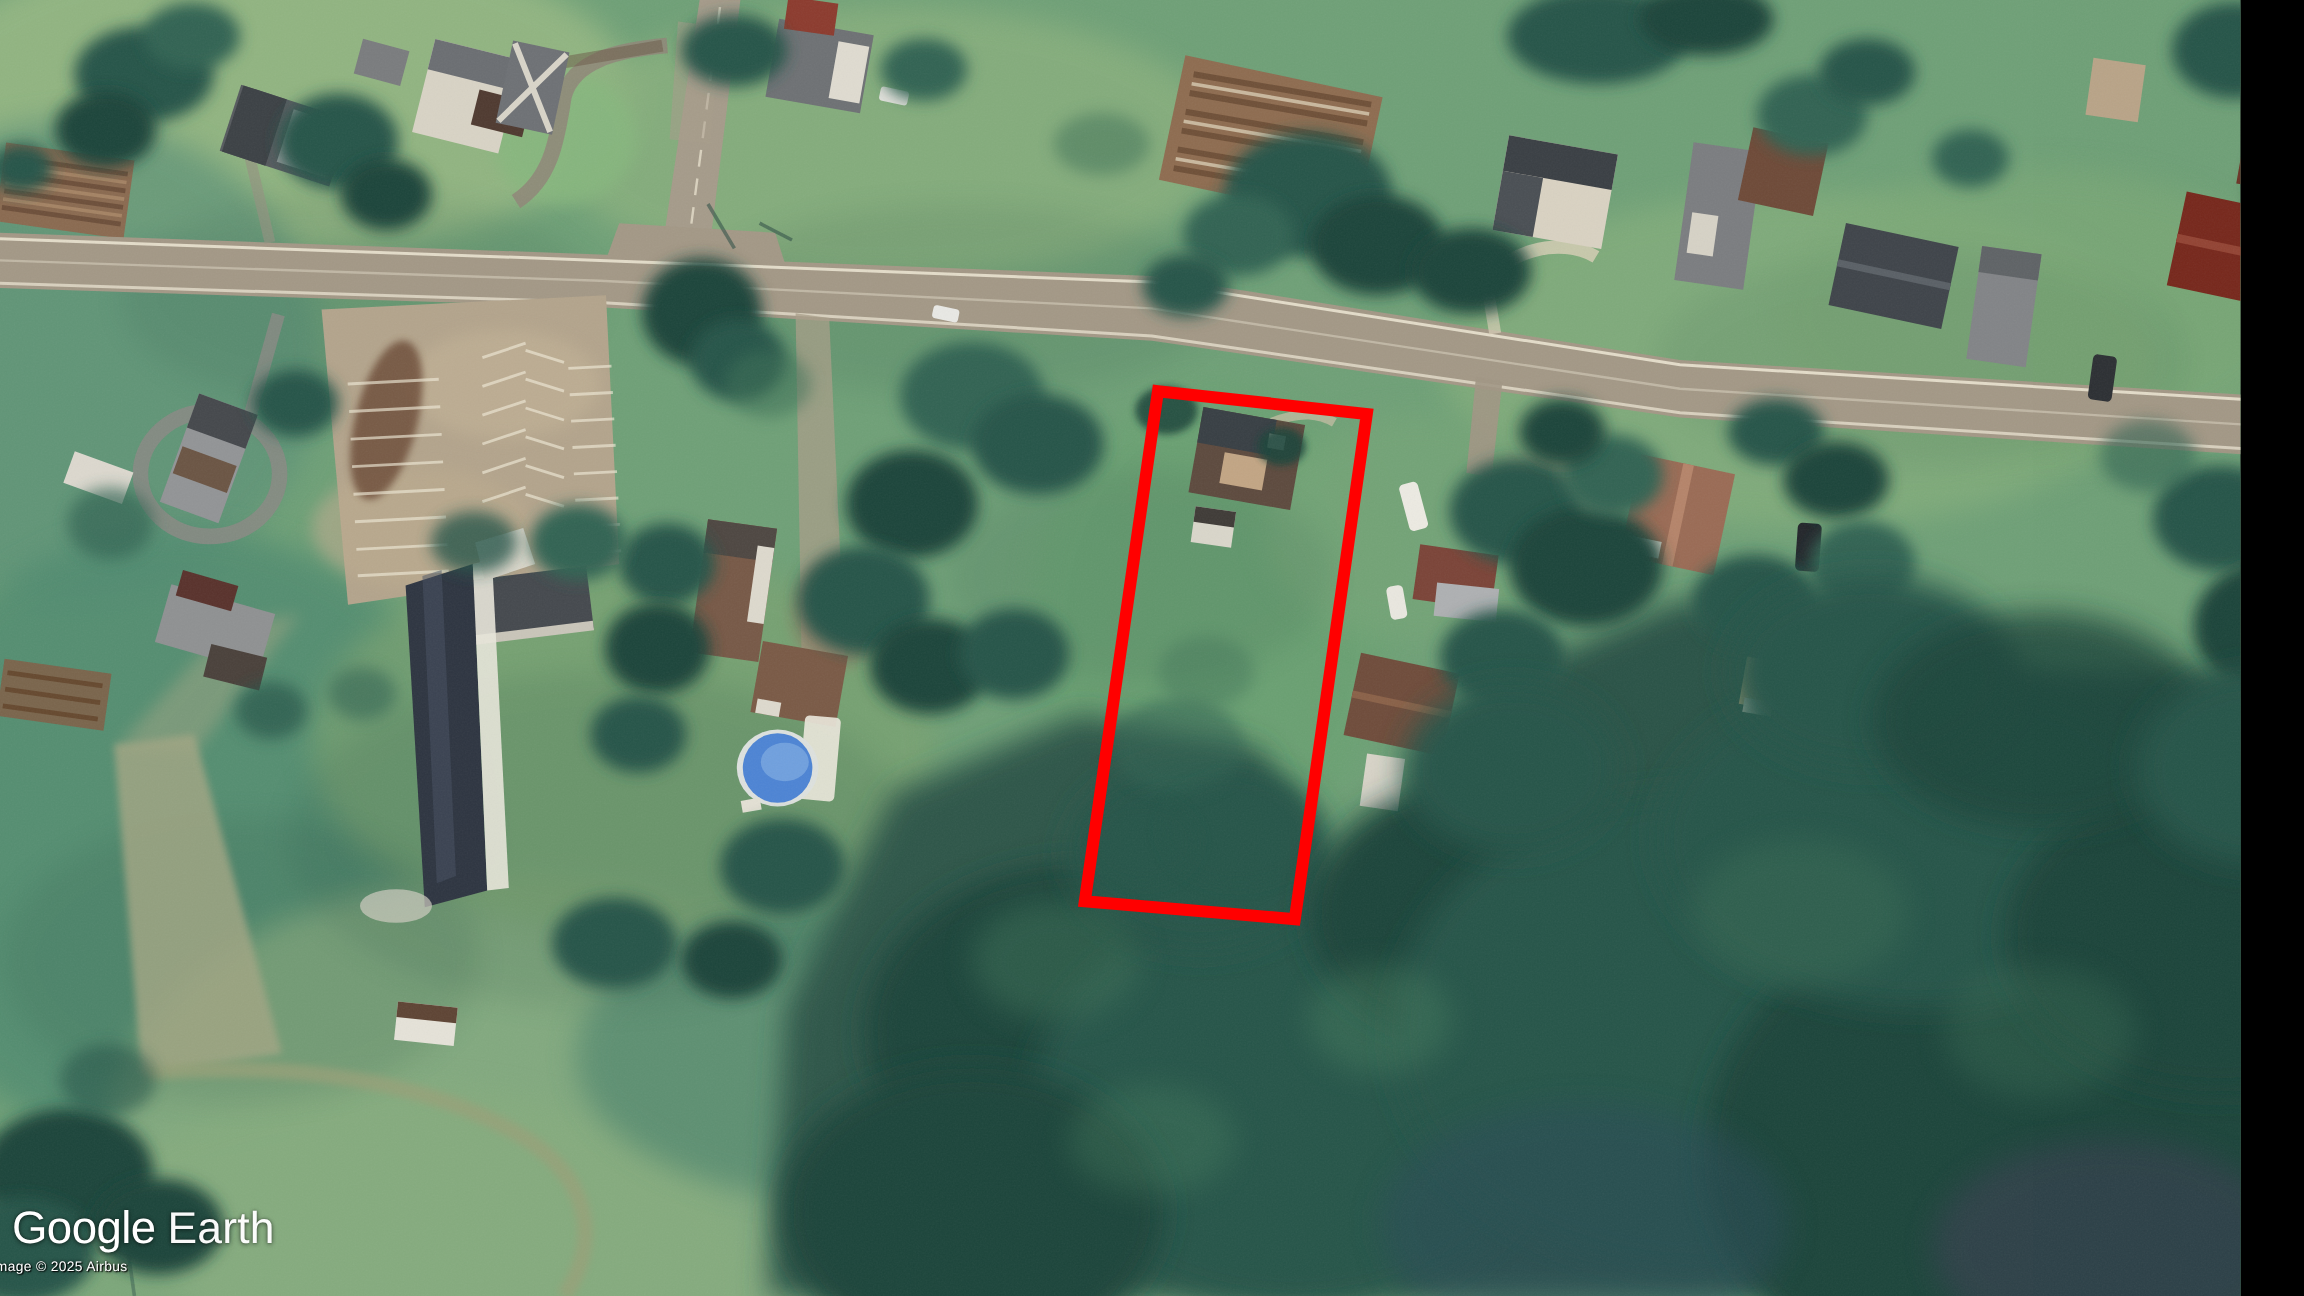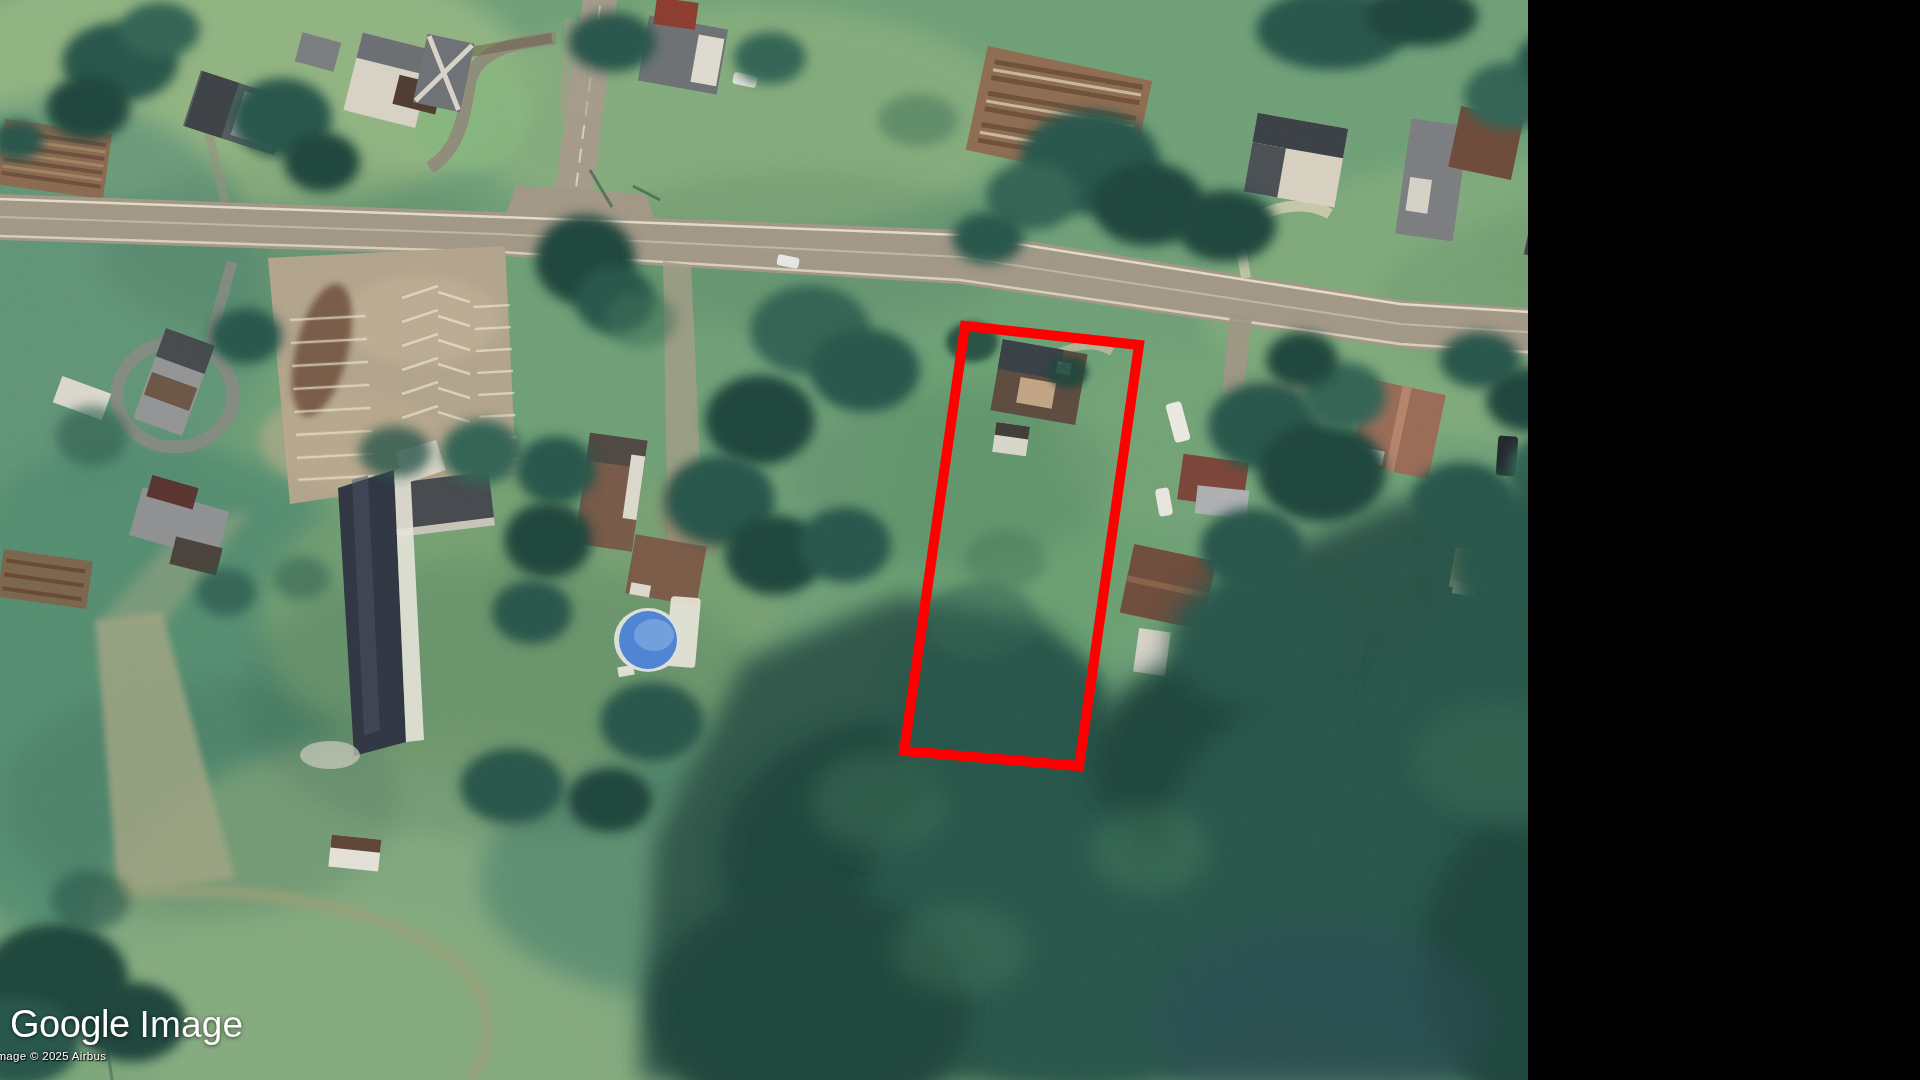--- a/index.html
+++ b/index.html
@@ -1,16 +1,16 @@
 <!DOCTYPE html>
 <html><head>
 <meta charset="utf-8">
 <style>
   html,body{margin:0;padding:0;background:#000;}
-  .stage{position:relative;width:1528px;height:1080px;overflow:hidden;
+  .stage{position:relative;width:1867px;height:1080px;overflow:hidden;
          font-family:"Liberation Sans",sans-serif;background:#404040;}
   .stage svg{display:block;position:absolute;left:0;top:0;}
   
   .t1{fill:#1b443a}.t2{fill:#265548}.t3{fill:#326353}.t4{fill:#3d6f57}.t5{fill:#4e8663}
   .tb{fill:#2c4b58}.tp{fill:#4a3d5c}
   .logo{position:absolute;left:10px;top:1003px;color:#fff;display:flex;align-items:baseline;
         text-shadow:0 1px 4px rgba(0,0,0,.55),0 0 2px rgba(0,0,0,.35);letter-spacing:-.5px;}
   .logo .logo-g{font-size:38px;font-weight:400;}
   .logo .logo-e{font-size:37px;font-weight:400;margin-left:10px;letter-spacing:.2px;opacity:.97;}
   .attrib{position:absolute;left:-7px;top:1050px;color:#fff;font-size:11.5px;letter-spacing:.3px;
@@ -380,16 +380,16 @@
     <ellipse cx="972" cy="342" rx="26" ry="20" class="t1" opacity=".85" filter="url(#b3)"></ellipse>
   </g>
 
   <rect width="1920" height="1080" filter="url(#noisef)" opacity=".06"></rect>
 
   <polygon fill="none" stroke-linejoin="miter" points="965,326 1139,345 1079,766 904,751" stroke="#ff0000" stroke-width="10"></polygon>
 </svg>
 
 <div class="logo">
   <span class="logo-g">Google</span>
-  <span class="logo-e">Image</span>
+  <span class="logo-e">Earth</span>
 </div>
 <div class="attrib">Image © 2025 Airbus</div>
 </div>
 
 </body></html>

